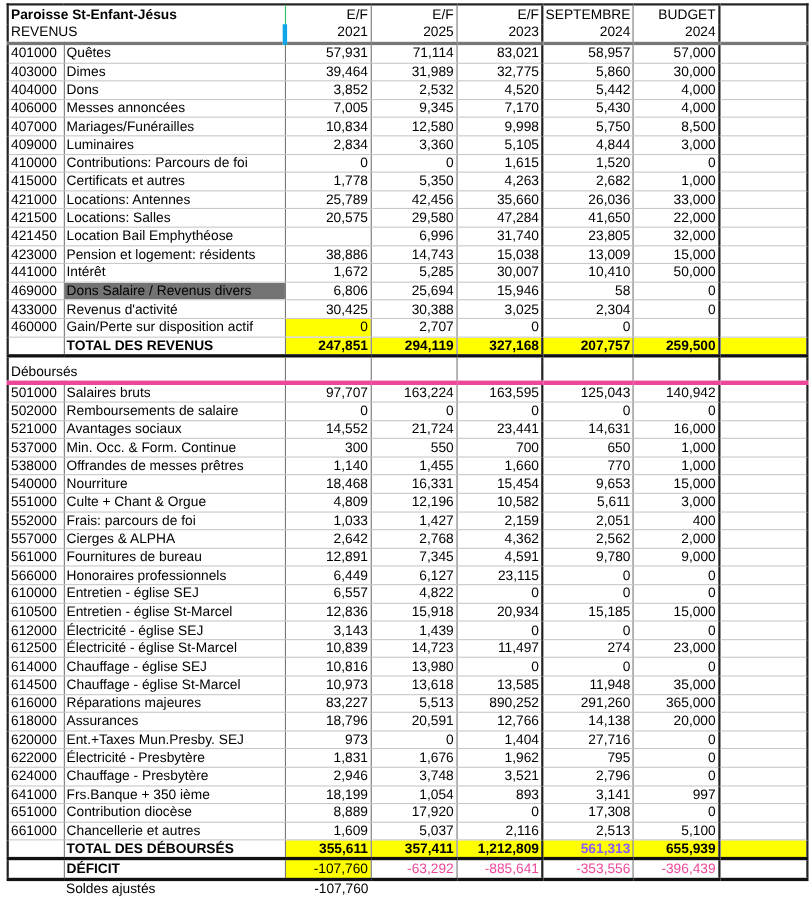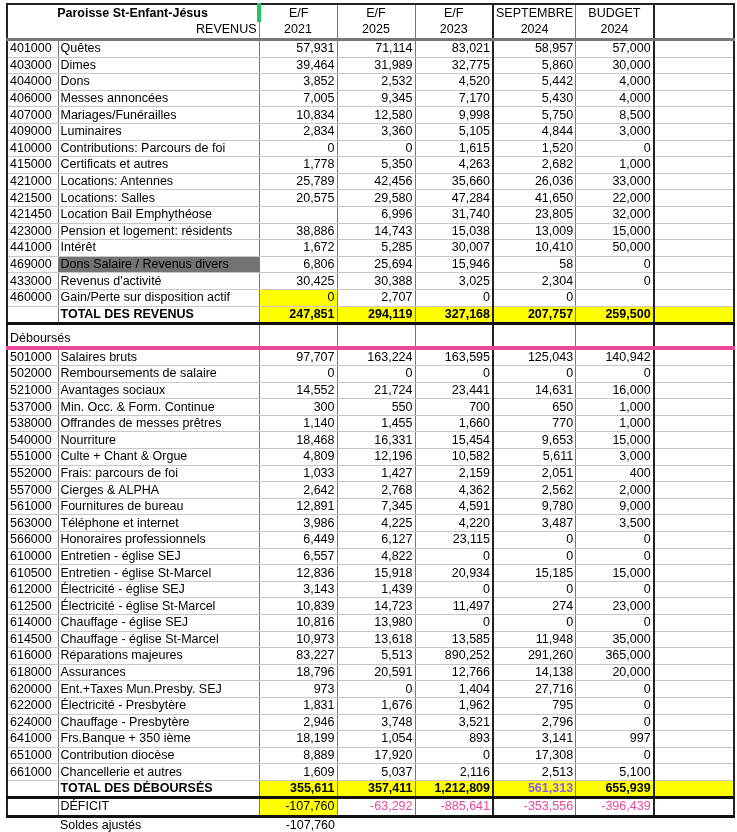--- a/index.html
+++ b/index.html
@@ -4,31 +4,31 @@
   <style>
     html, body { margin: 0; padding: 0; background: #ffffff; }
     body { width: 737px; height: 832px; overflow: hidden; position: relative;
            font-family: "Liberation Sans", sans-serif; font-size: 12.5px; color: #000; }
     table.sheet { position: absolute; left: 6px; top: 3px; border-collapse: collapse; table-layout: fixed; }
     table.sheet td { padding: 0 2px; height: 15.6px; line-height: 15px; white-space: nowrap; overflow: hidden;
                      border-left: 1px solid #777; border-right: 1px solid #777; border-bottom: 1px solid #c8c8c8; }
     col.c-code { width: 51px; } col.c-label { width: 201px; } col.c-num { width: 78px; } col.c-blank { width: 80px; }
     td.code { border-right: 1px solid #777; }
     td.num { text-align: right; }
-    td.center { text-align: center; }
+    td.center { text-align: right; }
     tr.hdr td { height: 16.5px; border-bottom: none; }
     tr.hdr2 td { border-bottom: 3px solid #777; }
     tr.top td { border-top: 2px solid #222; }
     td.thickL { border-left: 2px solid #222 !important; }
     td.thickR { border-right: 2px solid #222 !important; }
     tr.total td { font-weight: bold; border-top: 1px solid #be185d; border-bottom: 3px solid #111; height: 14px; }
     tr.total td.yel { background: #ffff00; }
     tr.spacer td { height: 4px; border-bottom: none; line-height: 4px; }
     tr.deb td { height: 17px; border-bottom: 4px solid #ec4899; }
-    tr.deficit td { border-top: 3px solid #111; border-bottom: 3px solid #111; font-weight: normal; }
+    tr.deficit td { border-top: 3px solid #111; border-bottom: 3px solid #111; font-weight: bold; }
     tr.deficit td.num { font-weight: normal; color: #ec4899; }
     tr.deficit td.num.first { color: #000; background: #ffff00; }
     td.yellow { background: #ffff00; }
     td.green { background: #737373; }
     .red { color: #8b5cf6; }
     .bold { font-weight: bold; }
     .after td { border: none !important; height: 16px; }
     .tot-norm { font-weight: normal; margin-top: 31px; }
   </style>
 </head>
@@ -40,32 +40,32 @@
       <col class="c-label">
     <col class="c-num">
       <col class="c-num">
       <col class="c-num">
       <col class="c-num">
       <col class="c-num">
     <col class="c-blank">
   </colgroup>
   <tbody id="tbody">
     <tr class="hdr top">
-      <td class="thickL" colspan="2" style="text-align:center;border-right:4px solid #22c55e;">
+      <td class="thickL" colspan="2" style="text-align:left;border-right:1px solid #22c55e;">
         <span class="bold">Paroisse St-Enfant-Jésus</span>
       </td>
       <td class="center">E/F</td>
       <td class="center">E/F</td>
       <td class="center">E/F</td>
       <td class="center thickL">SEPTEMBRE</td>
       <td class="center">BUDGET</td>
       <td class="thickL thickR"></td>
     </tr>
     <tr class="hdr hdr2">
-      <td class="thickL" colspan="2" style="text-align:right;border-right:1px solid #0ea5e9;">
+      <td class="thickL" colspan="2" style="text-align:left;border-right:4px solid #0ea5e9;">
         <span>REVENUS</span>
       </td>
       <td class="center">2021</td>
       <td class="center">2025</td>
       <td class="center">2023</td>
       <td class="center thickL">2024</td>
       <td class="center">2024</td>
       <td class="thickL thickR"></td>
     </tr>
   <tr>
@@ -350,30 +350,20 @@
         <td class="code thickL">561000</td>
         <td>Fournitures de bureau</td>
         <td class="num">12,891</td>
         <td class="num">7,345</td>
         <td class="num">4,591</td>
         <td class="num thickL">9,780</td>
         <td class="num">9,000</td>
         <td class="thickL thickR"></td>
       </tr>
       <tr>
-        <td class="code thickL">563000</td>
-        <td>Téléphone et internet</td>
-        <td class="num">3,986</td>
-        <td class="num">4,225</td>
-        <td class="num">4,220</td>
-        <td class="num thickL">3,487</td>
-        <td class="num">3,500</td>
-        <td class="thickL thickR"></td>
-      </tr>
-      <tr>
         <td class="code thickL">566000</td>
         <td>Honoraires professionnels</td>
         <td class="num">6,449</td>
         <td class="num">6,127</td>
         <td class="num">23,115</td>
         <td class="num thickL">0</td>
         <td class="num">0</td>
         <td class="thickL thickR"></td>
       </tr>
       <tr>

